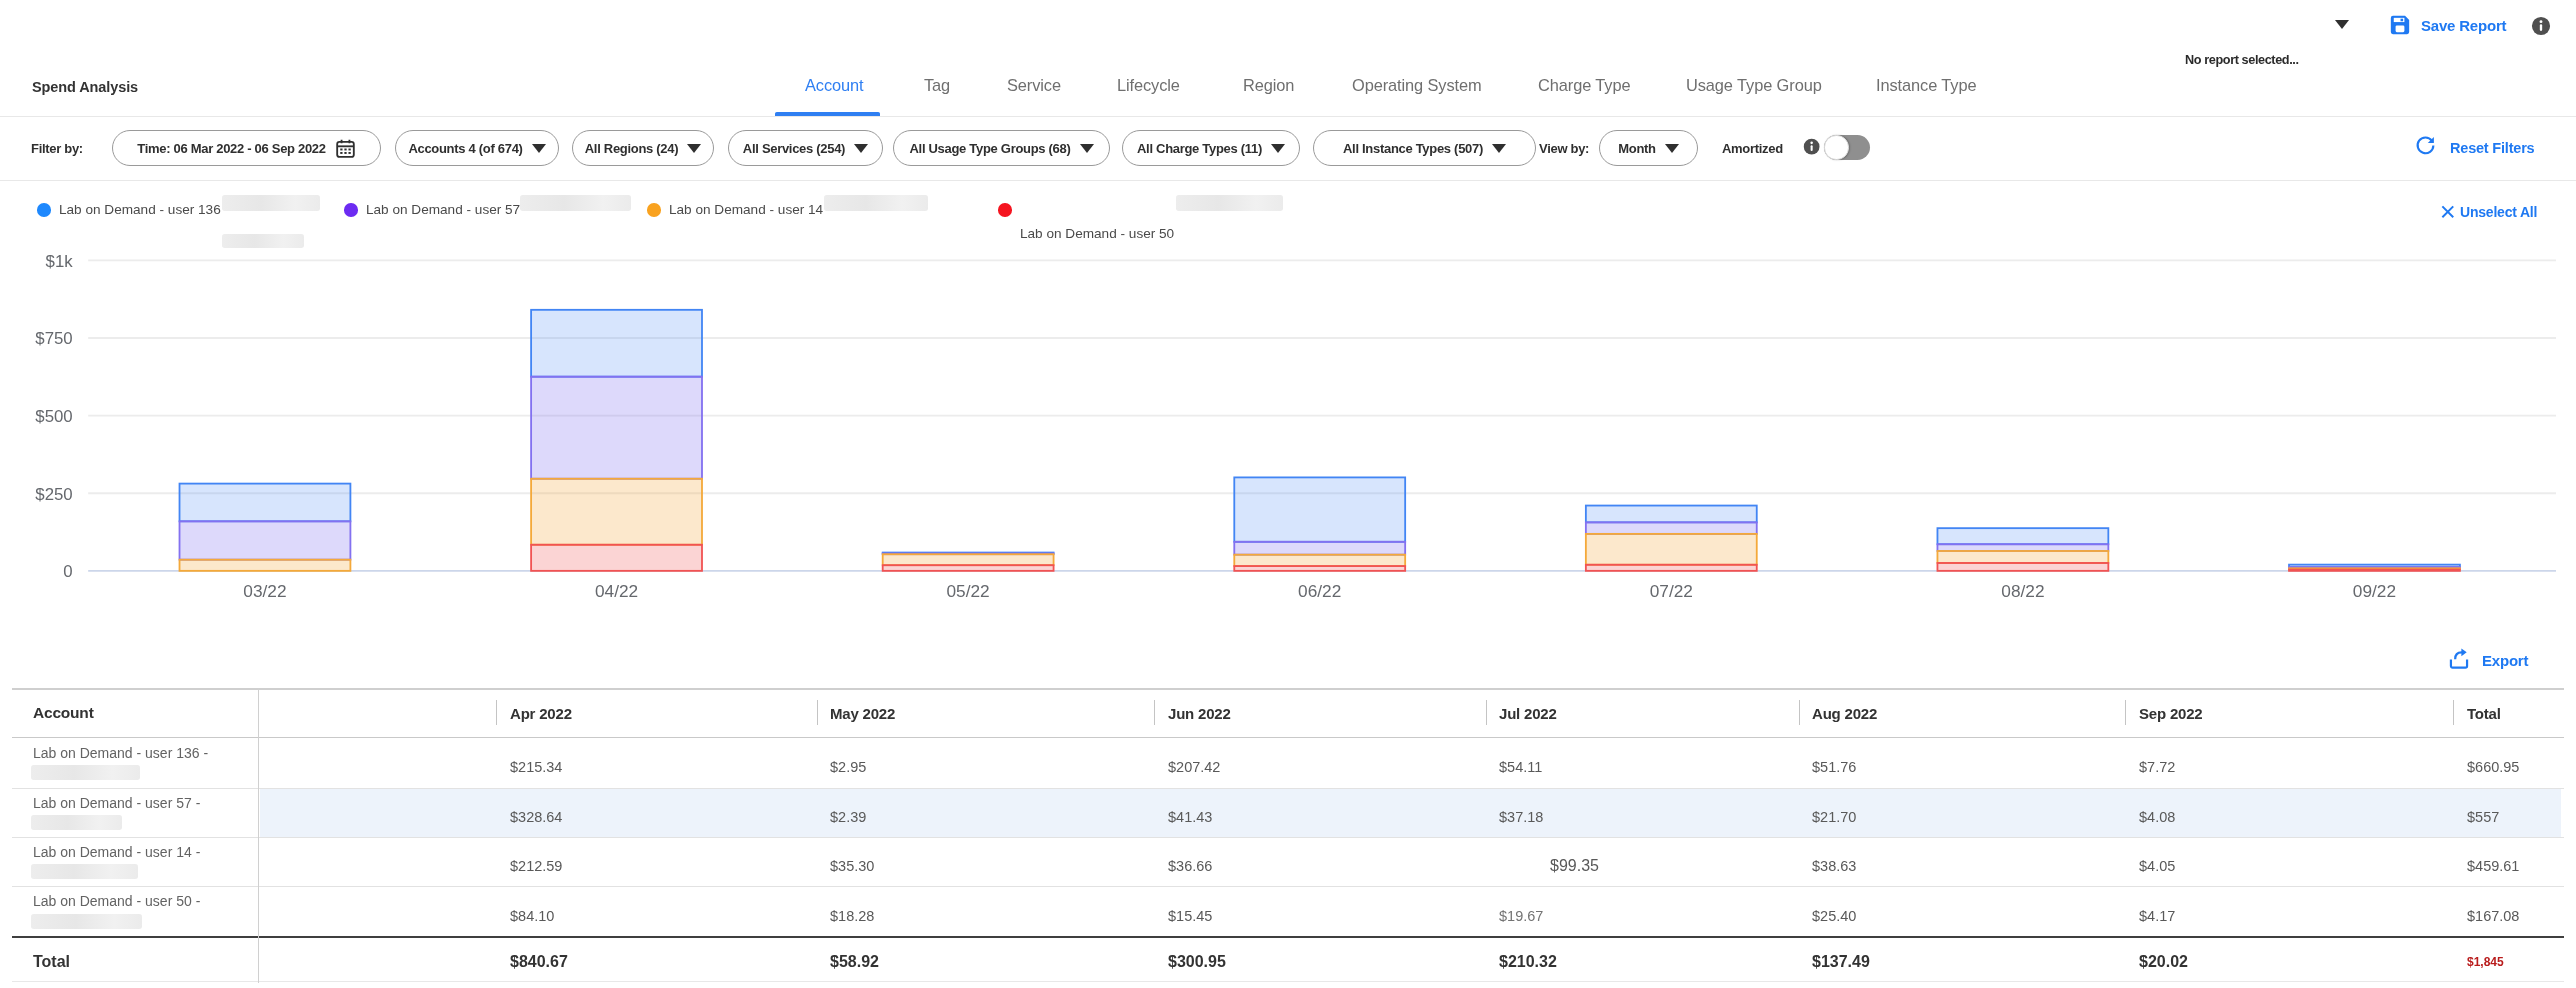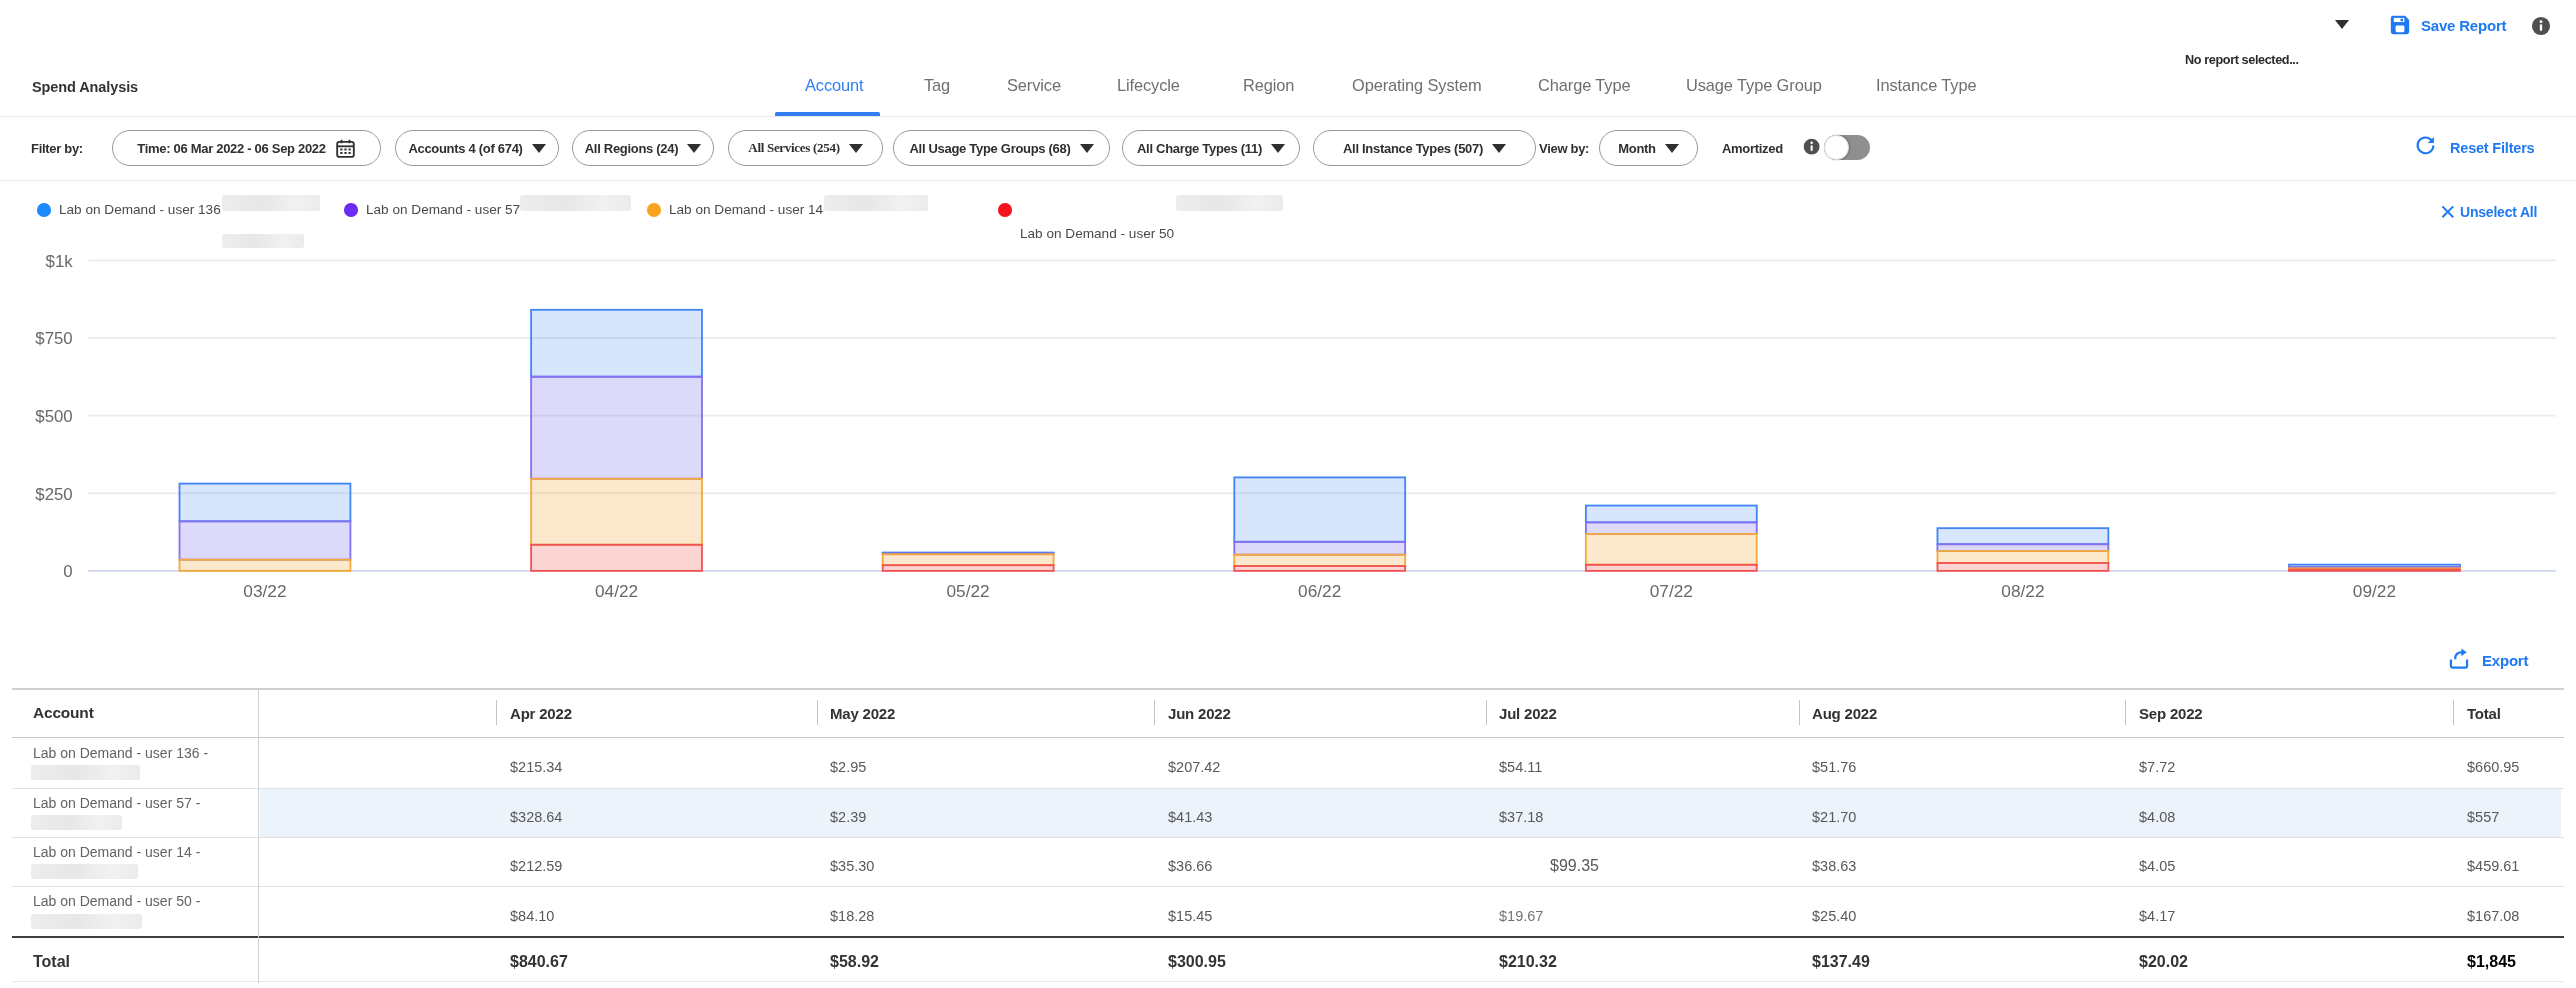--- a/index.html
+++ b/index.html
@@ -55,21 +55,21 @@
 <rect x="6" y="12" width="2.6" height="2.2"></rect>
           <rect x="10.7" y="12" width="2.6" height="2.2"></rect>
           <rect x="15.4" y="12" width="2.6" height="2.2"></rect>
 <rect x="6" y="16" width="2.6" height="2.2"></rect>
           <rect x="10.7" y="16" width="2.6" height="2.2"></rect>
           <rect x="15.4" y="16" width="2.6" height="2.2"></rect>
 </g>
       </svg></div>
 <div class="pill" style="left:395px;width:164px;">Accounts 4 (of 674)<div class="caret" style="margin-top:1.8px;"></div></div>
 <div class="pill" style="left:572px;width:142px;">All Regions (24)<div class="caret" style="margin-top:1.8px;"></div></div>
-<div class="pill" style="left:728px;width:155px;font-family:Liberation Serif, serif;">All Services (254)<div class="caret" style="margin-top:1.8px;"></div></div>
+<div class="pill" style="left:728px;width:155px;">All Services (254)<div class="caret" style="margin-top:1.8px;"></div></div>
 <div class="pill" style="left:893px;width:217px;">All Usage Type Groups (68)<div class="caret" style="margin-top:1.8px;"></div></div>
 <div class="pill" style="left:1122px;width:178px;">All Charge Types (11)<div class="caret" style="margin-top:1.8px;"></div></div>
 <div class="pill" style="left:1313px;width:223px;">All Instance Types (507)<div class="caret" style="margin-top:1.8px;"></div></div>
 <div class="txt" style="left:1539px;top:139px;height:18px;font-size:13px;font-weight:bold;color:#2f2f2f;letter-spacing:-0.3px;">View by:</div>
 <div class="pill" style="left:1599px;width:99px;">Month<div class="caret" style="margin-top:1.8px;"></div></div>
 <div class="txt" style="left:1722px;top:139px;height:18px;font-size:13px;font-weight:bold;color:#2f2f2f;letter-spacing:-0.3px;">Amortized</div>
 <svg class="abs" style="left:1803px;top:138px" width="17.3" height="17.3" viewBox="0 0 22 22">
 <circle cx="11" cy="11" r="10" fill="#4f4f4f"></circle>
 <rect x="9.7" y="9.2" width="2.6" height="7.2" rx="1.2" fill="#fff"></rect>
 <circle cx="11" cy="6.2" r="1.6" fill="#fff"></circle>
@@ -212,14 +212,14 @@
 <div class="txt" style="left:1812px;top:908px;height:16.4px;font-size:14.5px;color:#595959;">$25.40</div>
 <div class="txt" style="left:2139px;top:908px;height:16.4px;font-size:14.5px;color:#595959;">$4.17</div>
 <div class="txt" style="left:2467px;top:908px;height:16.4px;font-size:14.5px;color:#595959;">$167.08</div>
 <div class="txt" style="left:33px;top:953px;height:18px;font-size:16px;font-weight:bold;color:#333;">Total</div>
 <div class="txt" style="left:510px;top:954px;height:16.4px;font-size:16px;font-weight:bold;color:#333;">$840.67</div>
 <div class="txt" style="left:830px;top:954px;height:16.4px;font-size:16px;font-weight:bold;color:#333;">$58.92</div>
 <div class="txt" style="left:1168px;top:954px;height:16.4px;font-size:16px;font-weight:bold;color:#333;">$300.95</div>
 <div class="txt" style="left:1499px;top:954px;height:16.4px;font-size:16px;font-weight:bold;color:#333;">$210.32</div>
 <div class="txt" style="left:1812px;top:954px;height:16.4px;font-size:16px;font-weight:bold;color:#333;">$137.49</div>
 <div class="txt" style="left:2139px;top:954px;height:16.4px;font-size:16px;font-weight:bold;color:#333;">$20.02</div>
-<div class="txt" style="left:2467px;top:954px;height:16.4px;font-size:16px;font-weight:bold;color:#000000;">$1,845</div>
+<div class="txt" style="left:2467px;top:954px;height:16.4px;font-size:12px;font-weight:bold;color:#b91c1c;">$1,845</div>
 </div>
 
 </body></html>

